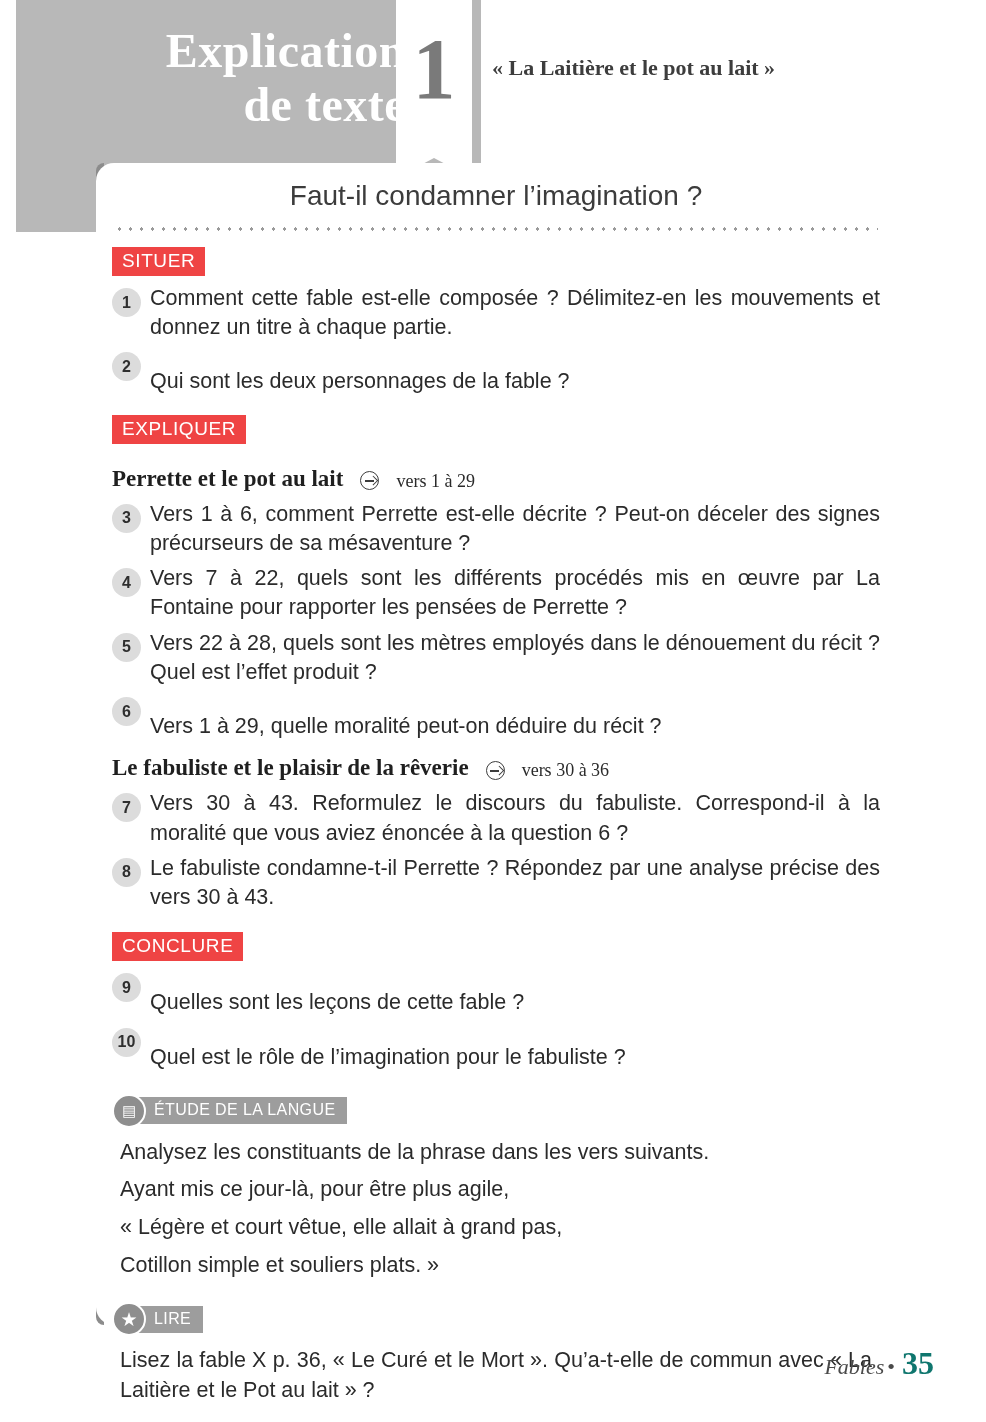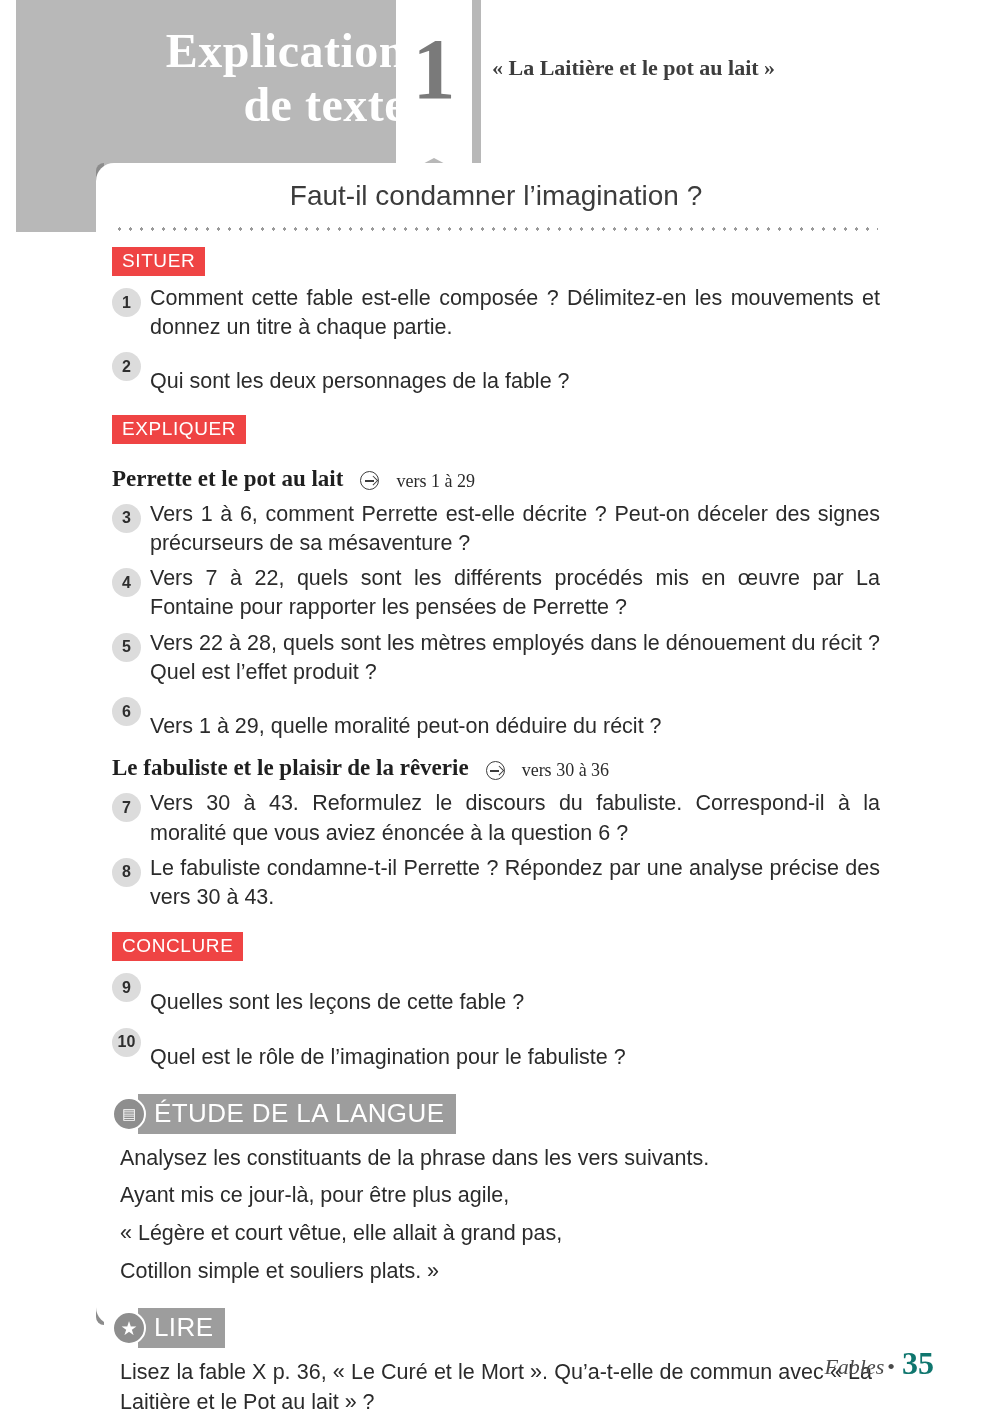--- a/index.html
+++ b/index.html
@@ -222,21 +222,21 @@
     align-items: center;
     justify-content: center;
     color: #ffffff;
     font-size: 15px;
     position: relative;
     z-index: 2;
   }
   .badge-text {
     background: #9d9d9d;
     color: #ffffff;
-    font-size: 26px;
+    font-size: 16px;
     letter-spacing: 0.4px;
     padding: 4px 12px 5px 16px;
     margin-left: -8px;
     z-index: 1;
   }
   .para {
     font-size: 21.5px;
     line-height: 1.38;
     color: #2b2b2b;
     margin: 8px;

